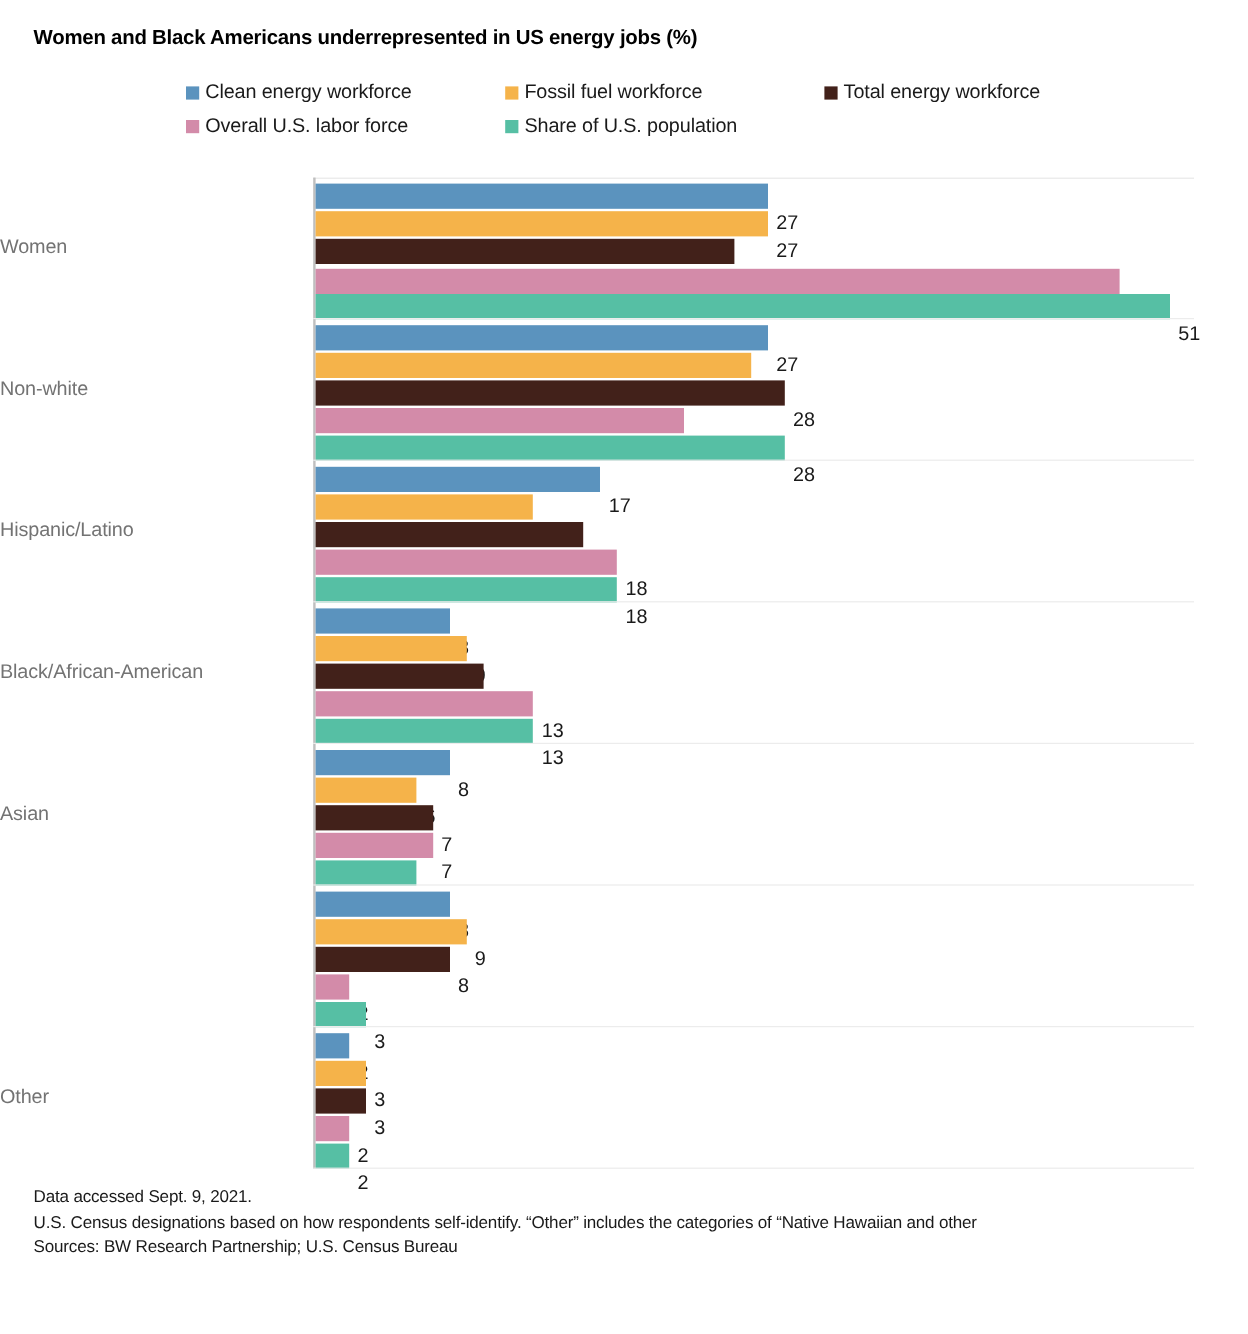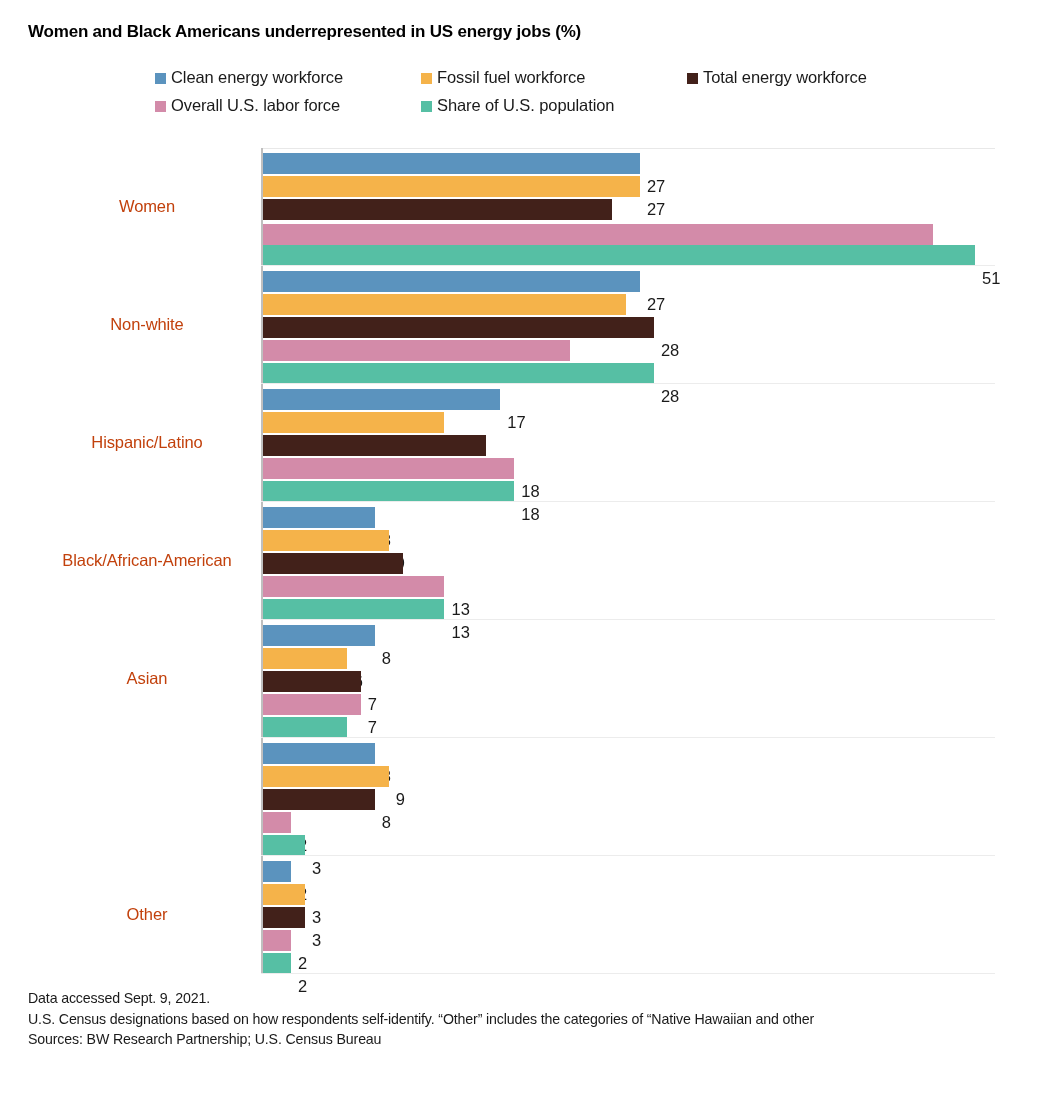--- a/index.html
+++ b/index.html
@@ -108,27 +108,26 @@
     left: 261px;
     bottom: 0;
     width: 734px;
     height: 1px;
     background: #ececec;
   }
   .group-label {
     position: absolute;
     left: 0px;
     width: 250px;
-    text-align: center;
+    text-align: left;
     font-size: 16.5px;
-    color: #c2410c;
+    color: #737373;
     letter-spacing: -0.1px;
     top: 48px;
     line-height: 20px;
-    padding-left: 22px;
   }
 
   .bar-row {
     position: absolute;
     left: 263px;
     height: 21px;
   }
   .bar {
     position: absolute;
     left: 0;

